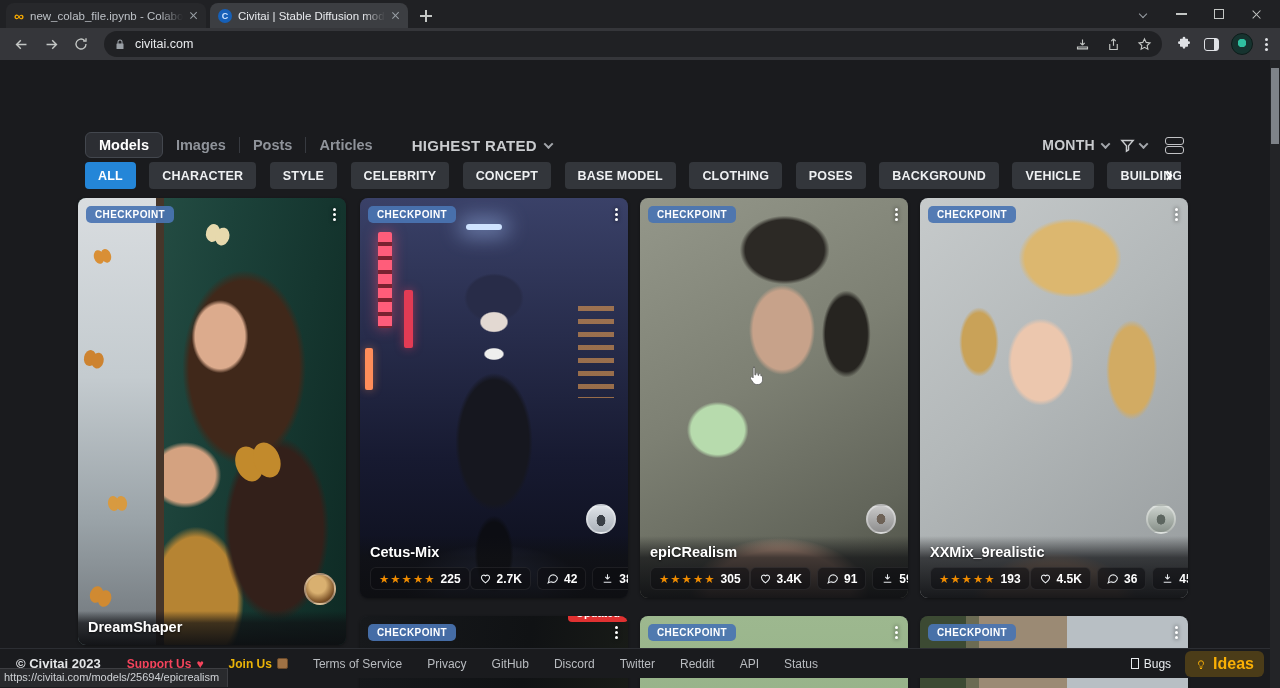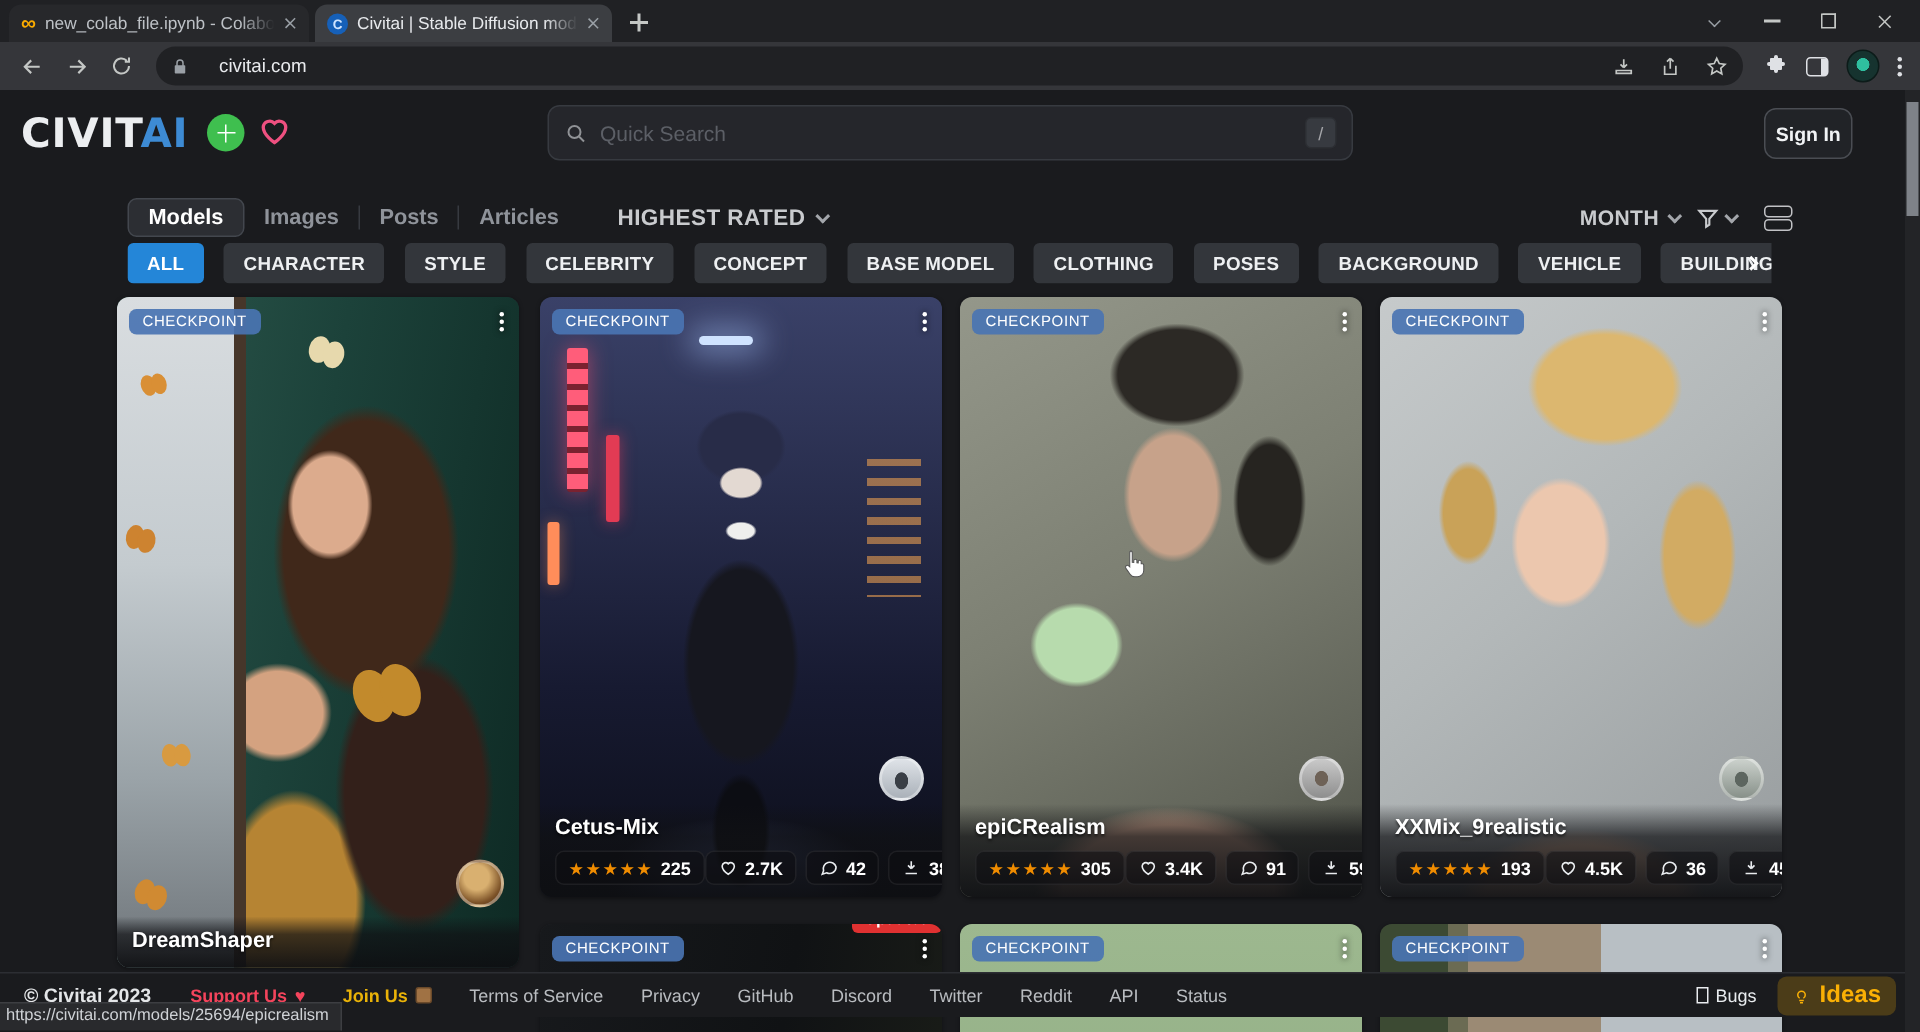--- a/index.html
+++ b/index.html
@@ -33,21 +33,21 @@
   .min-ic { width:11px; height:1.5px; background:#c4c7c5; display:inline-block; }
   .max-ic { position:relative; width:10px; height:10px; display:inline-block; }
   .max-ic::before { content:""; position:absolute; left:0; bottom:0; width:8px; height:8px; border:1.3px solid #c4c7c5; }
   .max-ic::after { content:""; position:absolute; right:0; top:0; width:8px; height:8px; border:1.3px solid #c4c7c5; border-left:none; border-bottom:none; }
   .xi.big::before,.xi.big::after { background:#c4c7c5; height:11px; } .xi.big { width:11px; height:11px; }
 
   .toolbar { position:absolute; left:0; top:28px; width:1280px; height:32px; background:#35363a;
     display:flex; align-items:center; padding:0 8px; gap:4px; }
   .tb-btn { width:26px; height:26px; display:flex; align-items:center; justify-content:center; color:#c4c7c5; flex:none; }
   .addr { flex:1; height:26px; margin:0 6px; background:#202124; border-radius:13px; display:flex;
-    align-items:center; padding:0 10px; gap:20px; }
+    align-items:center; padding:0 10px; gap:9px; }
   .addr-url { flex:1; color:#e8eaed; font-size:12.5px; }
   .addr-icons { display:flex; gap:16px; color:#c4c7c5; }
   .ext-icons { display:flex; align-items:center; gap:12px; margin:0 4px; color:#dfe1e5; }
   .side-ic { position:relative; width:15px; height:13px; border:1.6px solid #dfe1e5; border-radius:3px; }
   .side-ic::after { content:""; position:absolute; right:0; top:0; width:4.5px; height:100%; background:#dfe1e5; }
   .br-avatar { width:22px; height:22px; border-radius:50%;
     background:radial-gradient(circle at 50% 45%, #2fbf9f 0 28%, #16332f 30% 100%); border:1px solid #0c1b19; }
   .kebab { width:3px; height:3px; border-radius:50%; background:#dfe1e5; box-shadow:0 5px 0 #dfe1e5, 0 10px 0 #dfe1e5; margin-top:-10px; }
 
   
@@ -72,21 +72,21 @@
     display:flex; align-items:center; justify-content:center; }
 
   
   .navrow { position:absolute; left:85px; top:131px; height:28px; display:flex; align-items:center; }
   .seg { display:flex; align-items:center; }
   .seg-item { padding:4px 13px; font-size:14.5px; color:#8f939a; font-weight:bold; }
   .seg-item.active { background:#2c2e33; border:1px solid #43474e; border-radius:6px; color:#fff; }
   .seg-sep { width:1px; height:16px; background:#373a40; }
   .sortlbl { margin-left:26px; font-size:15px; font-weight:bold; color:#c9cbce; letter-spacing:.3px; display:flex; align-items:center; gap:8px; }
   .chev2 { display:inline-block; width:7px; height:7px; border-right:2px solid #a3a6ab; border-bottom:2px solid #a3a6ab; transform:rotate(45deg) translate(-1px,-1px); }
-  .filterrow-right { position:absolute; right:85px; top:131px; height:28px; display:flex; align-items:center; gap:10px; color:#c9cbce; }
+  .filterrow-right { position:absolute; right:96px; top:131px; height:28px; display:flex; align-items:center; gap:10px; color:#c9cbce; }
   .periodlbl { font-size:14px; font-weight:bold; letter-spacing:.3px; display:flex; align-items:center; gap:7px; }
   .funnel-wrap { display:flex; align-items:center; gap:4px; }
   .layout-ic { position:relative; width:19px; height:17px; margin-left:8px; }
   .layout-ic::before,.layout-ic::after { content:""; position:absolute; left:0; width:17px; height:6px; border:1.6px solid #c1c2c5; border-radius:3px; }
   .layout-ic::before { top:0; } .layout-ic::after { bottom:0; }
 
   .cats { position:absolute; left:85px; top:162px; width:1096px; height:27px; overflow:hidden; white-space:nowrap; }
   .chip { display:inline-flex; align-items:center; height:27px; padding:0 13px; margin-right:9px; border-radius:4px;
     background:#33363b; color:#eef0f2; font-size:12.5px; font-weight:bold; letter-spacing:.2px;
     font-family:"Liberation Sans", sans-serif; border:none; }
@@ -98,21 +98,21 @@
   .grid { position:absolute; left:78px; top:198px; width:1112px; height:492px; }
   .card { position:absolute; width:268px; border-radius:8px; overflow:hidden; background:#222429;
     box-shadow:0 1px 3px rgba(0,0,0,.4); }
   .art { position:absolute; inset:0; }
   .c1 { left:0; top:0; height:447px; } .c2 { left:282px; top:0; height:400px; }
   .c3 { left:562px; top:0; height:400px; } .c4 { left:842px; top:0; height:400px; }
   .p1 { left:282px; top:418px; height:272px; } .p2 { left:562px; top:418px; height:272px; }
   .p3 { left:842px; top:418px; height:272px; }
 
   .badge-cp { position:absolute; left:8px; top:8px; background:rgba(74,116,178,.92); color:#fff; font-size:10px;
-    font-weight:normal; letter-spacing:.4px; padding:3px 9px; border-radius:5px; }
+    font-weight:bold; letter-spacing:.4px; padding:3px 9px; border-radius:5px; }
   .badge-upd { position:absolute; right:0px; top:-12px; background:#e03131; color:#fff; font-size:11px;
     font-weight:bold; padding:3px 8px; border-radius:4px; z-index:3; }
   .card-dots { position:absolute; right:10px; top:10px; width:3px; height:3px; border-radius:50%; background:#fff;
     box-shadow:0 5px 0 #fff, 0 10px 0 #fff; filter:drop-shadow(0 0 2px rgba(0,0,0,.8)); z-index:2; }
   .cavatar { position:absolute; width:30px; height:30px; border-radius:50%; border:2px solid rgba(255,255,255,.35);
     z-index:2; }
   .c1 .cavatar { right:10px; bottom:40px; width:32px; height:32px; }
   .c2 .cavatar,.c3 .cavatar,.c4 .cavatar { right:12px; bottom:64px; }
 
   .cfoot { position:absolute; left:0; right:0; bottom:0; padding:8px 10px 8px;
@@ -283,42 +283,20 @@
     <span class="ext-icons">
       <svg width="16" height="16" viewBox="0 0 24 24" fill="currentColor">
           <path d="M10 3a2 2 0 0 1 4 0v1h3a1 1 0 0 1 1 1v3h1a2 2 0 0 1 0 4h-1v3a1 1 0 0 1-1 1h-3v1a2 2 0 0 1-4 0v-1H7a1 1 0 0 1-1-1v-3H5a2 2 0 0 1 0-4h1V5a1 1 0 0 1 1-1h3V3z"></path>
         </svg>
       <span class="side-ic"></span>
       <span class="br-avatar"></span>
       <span class="kebab"></span>
     </span>
   </div>
 
-  <div class="site-header">
-    <div class="logo">
-      <span class="lc">CIVIT</span><span class="la">AI</span>
-    </div>
-    <span class="hdr-plus">
-        <span class="plus-ic"></span>
-      </span>
-    <span class="hdr-heart">
-      <svg width="26" height="24" viewBox="0 0 24 24" fill="none" stroke="currentColor" stroke-width="2.2">
-          <path d="M12 20s-7.5-4.9-7.5-10.2A4.3 4.3 0 0 1 12 7.2a4.3 4.3 0 0 1 7.5 2.6C19.5 15.1 12 20 12 20z"></path>
-        </svg>
-    </span>
-    <div class="searchbar">
-      <svg width="16" height="16" viewBox="0 0 24 24" fill="none" stroke="currentColor" stroke-width="2">
-          <circle cx="10.5" cy="10.5" r="6"></circle>
-          <path d="M15 15l5 5"></path>
-        </svg>
-      <input type="text" placeholder="Quick Search" style="">
-      <span class="kbd">/</span>
-    </div>
-    <div class="signin">Sign In</div>
-  </div>
 
   <div class="navrow">
     <div class="seg">
       <span class="seg-item active">Models</span>
       <span class="seg-item">Images</span>
       <span class="seg-sep"></span>
       <span class="seg-item">Posts</span>
       <span class="seg-sep"></span>
       <span class="seg-item">Articles</span>
     </div>

